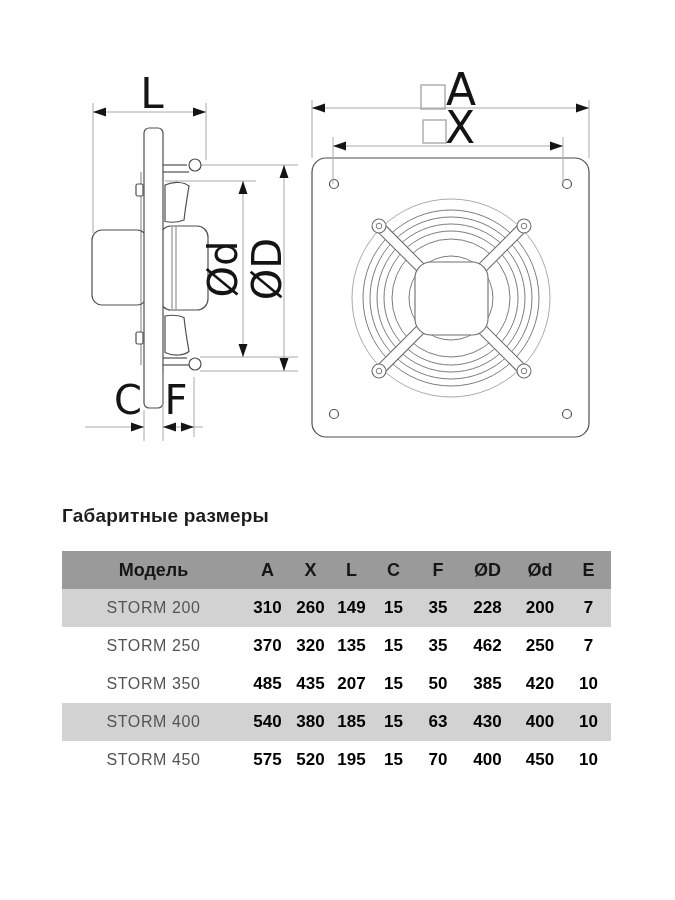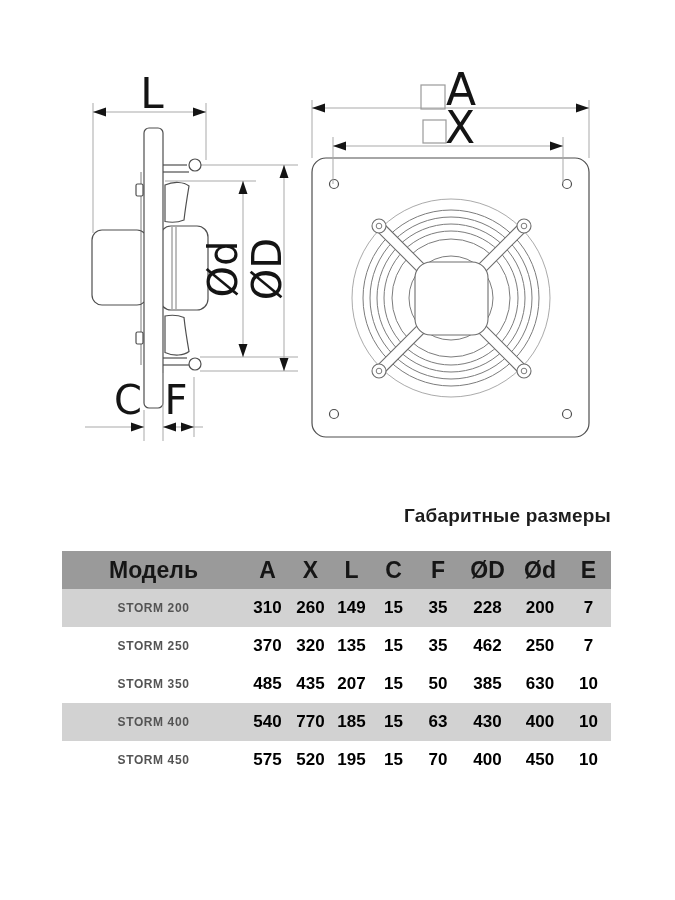--- a/index.html
+++ b/index.html
@@ -26,21 +26,21 @@
   svg .sq  { stroke: #9a9a9a; stroke-width: 1.2; fill: none; }
   svg .arr { fill: #141414; stroke: none; }
   svg text {
     font-family: "DejaVu Sans", sans-serif;
     fill: #141414;
     font-weight: 400;
   }
   .tbl-title {
     position: absolute;
     left: 62px; top: 505px; width: 549px;
-    text-align: right;
+    text-align: left;
     font-size: 19px;
     font-weight: 700;
     color: #1c1c1c;
     letter-spacing: 0.2px;
   }
   table.dims {
     position: absolute;
     left: 62px; top: 551px;
     width: 549px;
     border-collapse: collapse;
@@ -48,34 +48,34 @@
   }
   table.dims th, table.dims td {
     height: 38px;
     padding: 0;
     text-align: center;
     vertical-align: middle;
     white-space: nowrap;
   }
   table.dims thead tr { background: #9a9a9a; }
   table.dims th {
-    font-size: 23px;
+    font-size: 18px;
     font-weight: 700;
     color: #161616;
   }
   table.dims tbody tr { background: #ffffff; }
   table.dims tbody tr.alt { background: #d2d2d2; }
   table.dims td {
     font-size: 17px;
     font-weight: 700;
     color: #000000;
   }
   table.dims td.model {
-    font-size: 12px;
-    font-weight: 700;
+    font-size: 16px;
+    font-weight: 400;
     color: #545454;
     letter-spacing: 0.6px;
   }
 </style>
 </head>
 <body>
 
 <div class="canvas">
 
   <svg class="drawing" viewBox="0 0 675 470">
@@ -247,28 +247,28 @@
 
 
     <tr>
       <td class="model">STORM 350</td>
       <td>485</td>
       <td>435</td>
       <td>207</td>
       <td>15</td>
       <td>50</td>
       <td>385</td>
-      <td>630</td>
+      <td>420</td>
       <td>10</td>
     </tr>
 
     <tr class="alt">
       <td class="model">STORM 400</td>
       <td>540</td>
-      <td>770</td>
+      <td>380</td>
       <td>185</td>
       <td>15</td>
       <td>63</td>
       <td>430</td>
       <td>400</td>
       <td>10</td>
     </tr>
 
     <tr>
       <td class="model">STORM 450</td>

